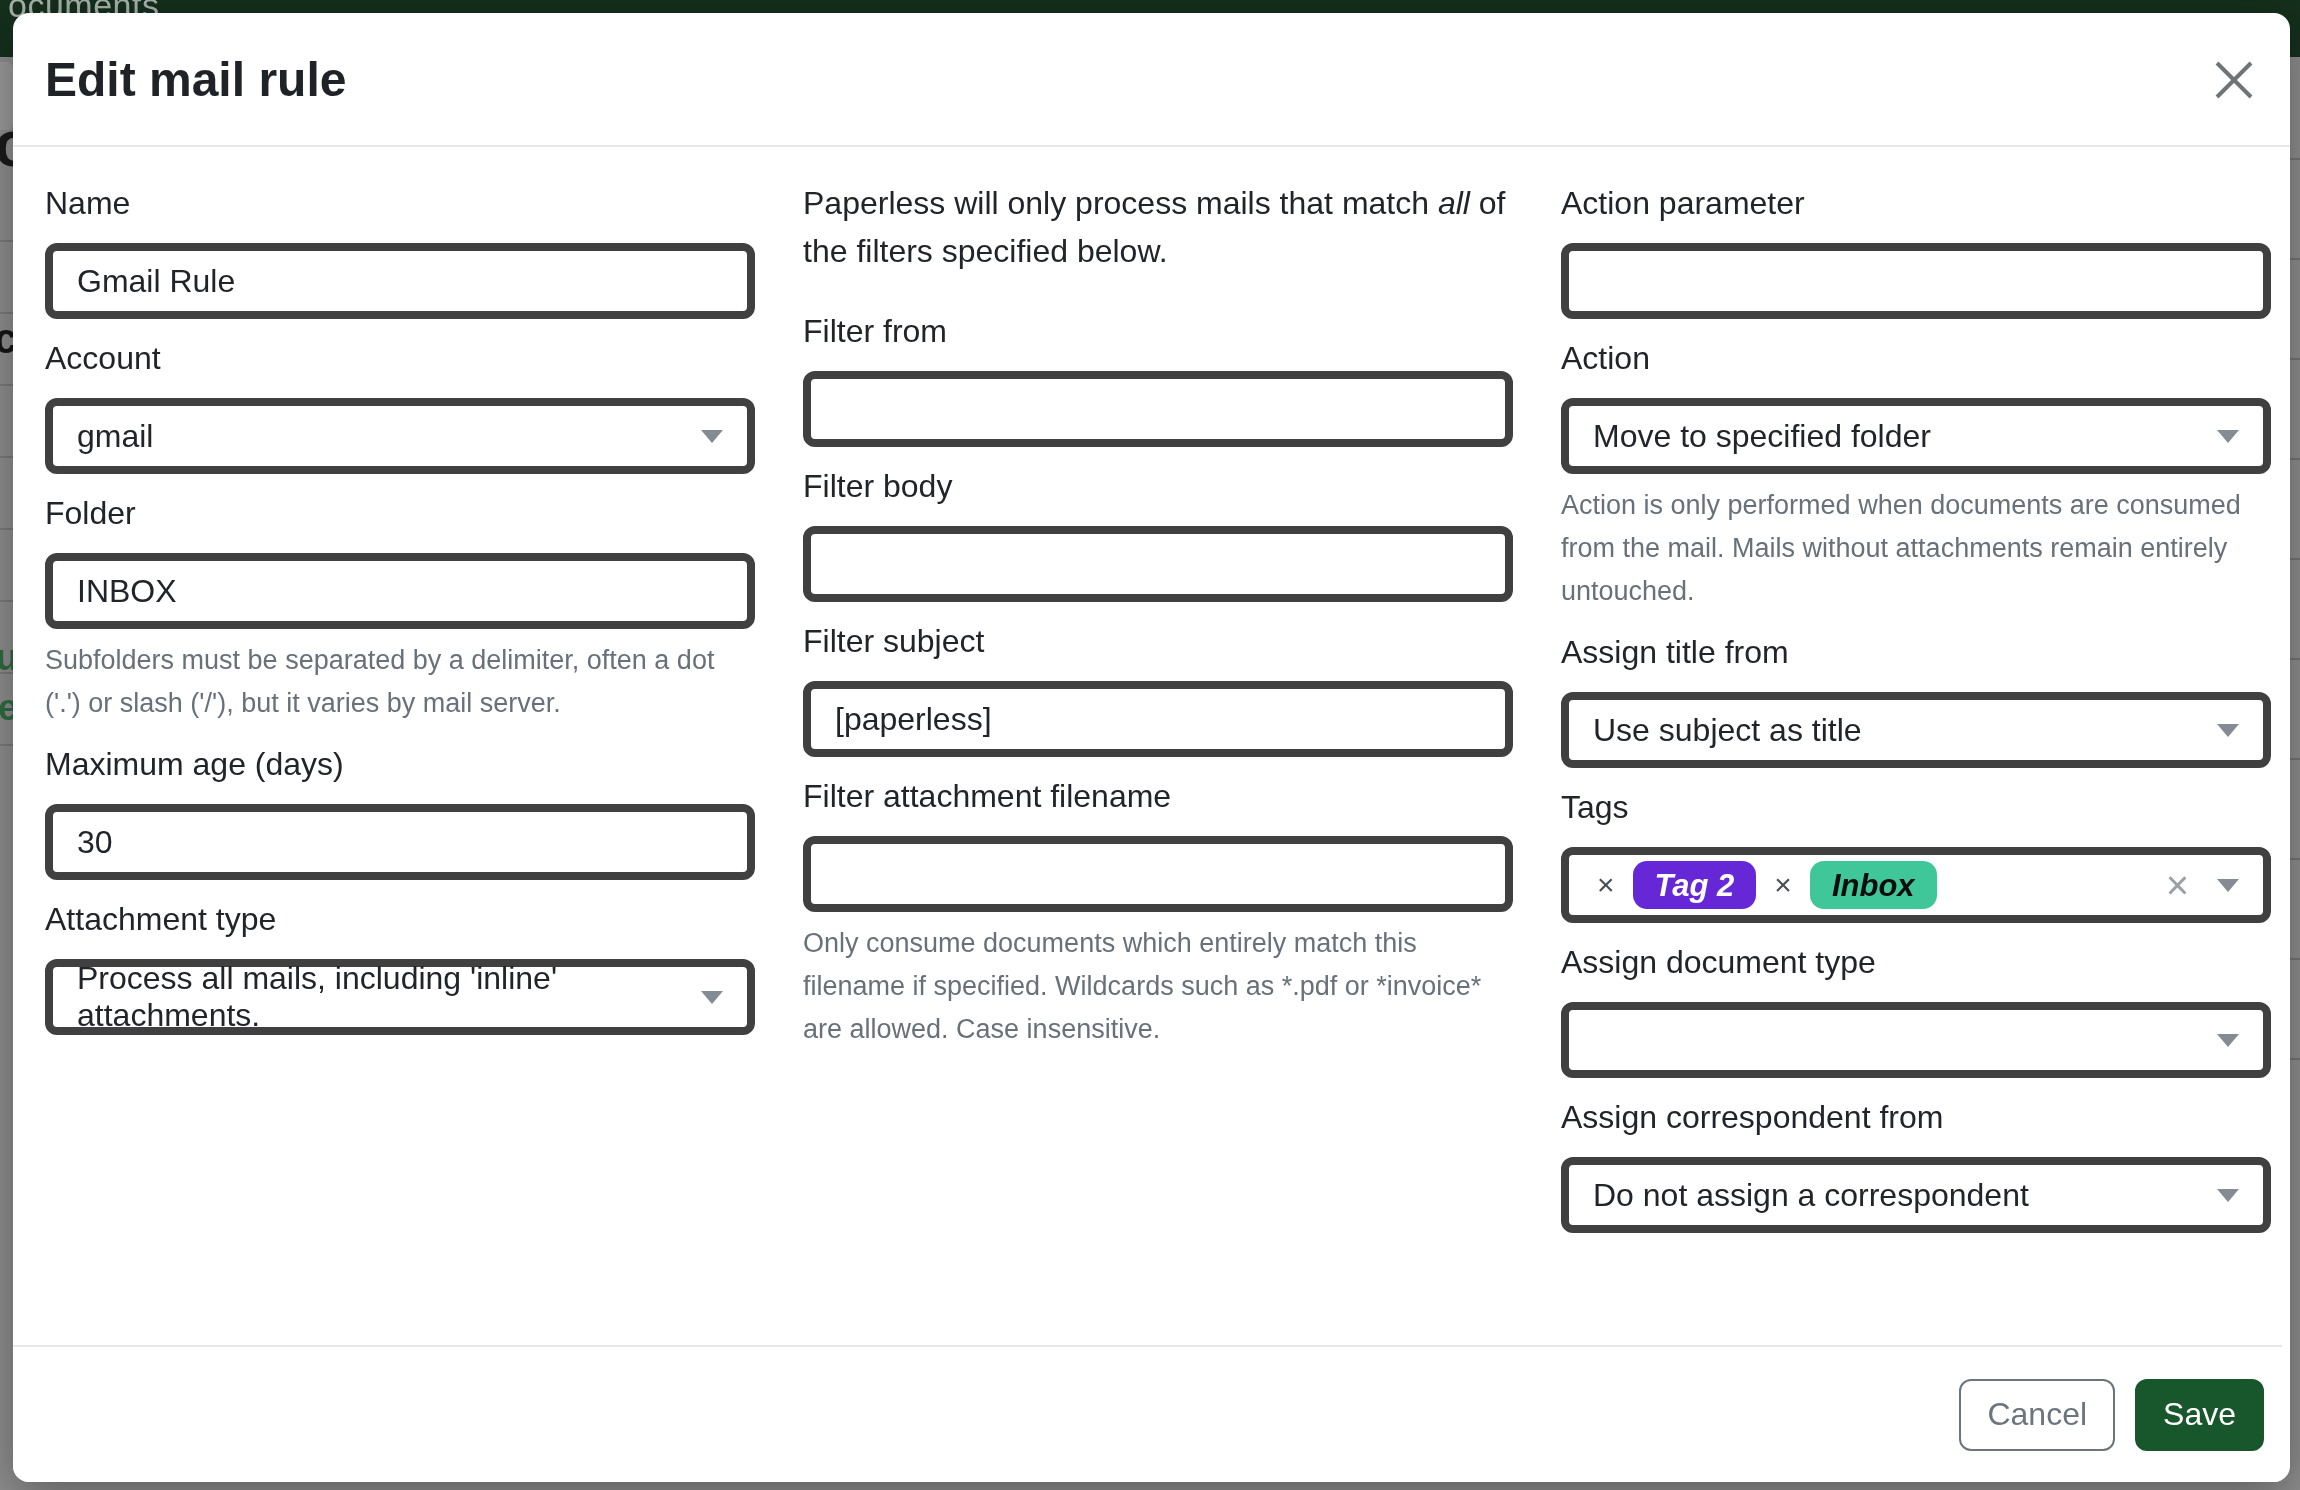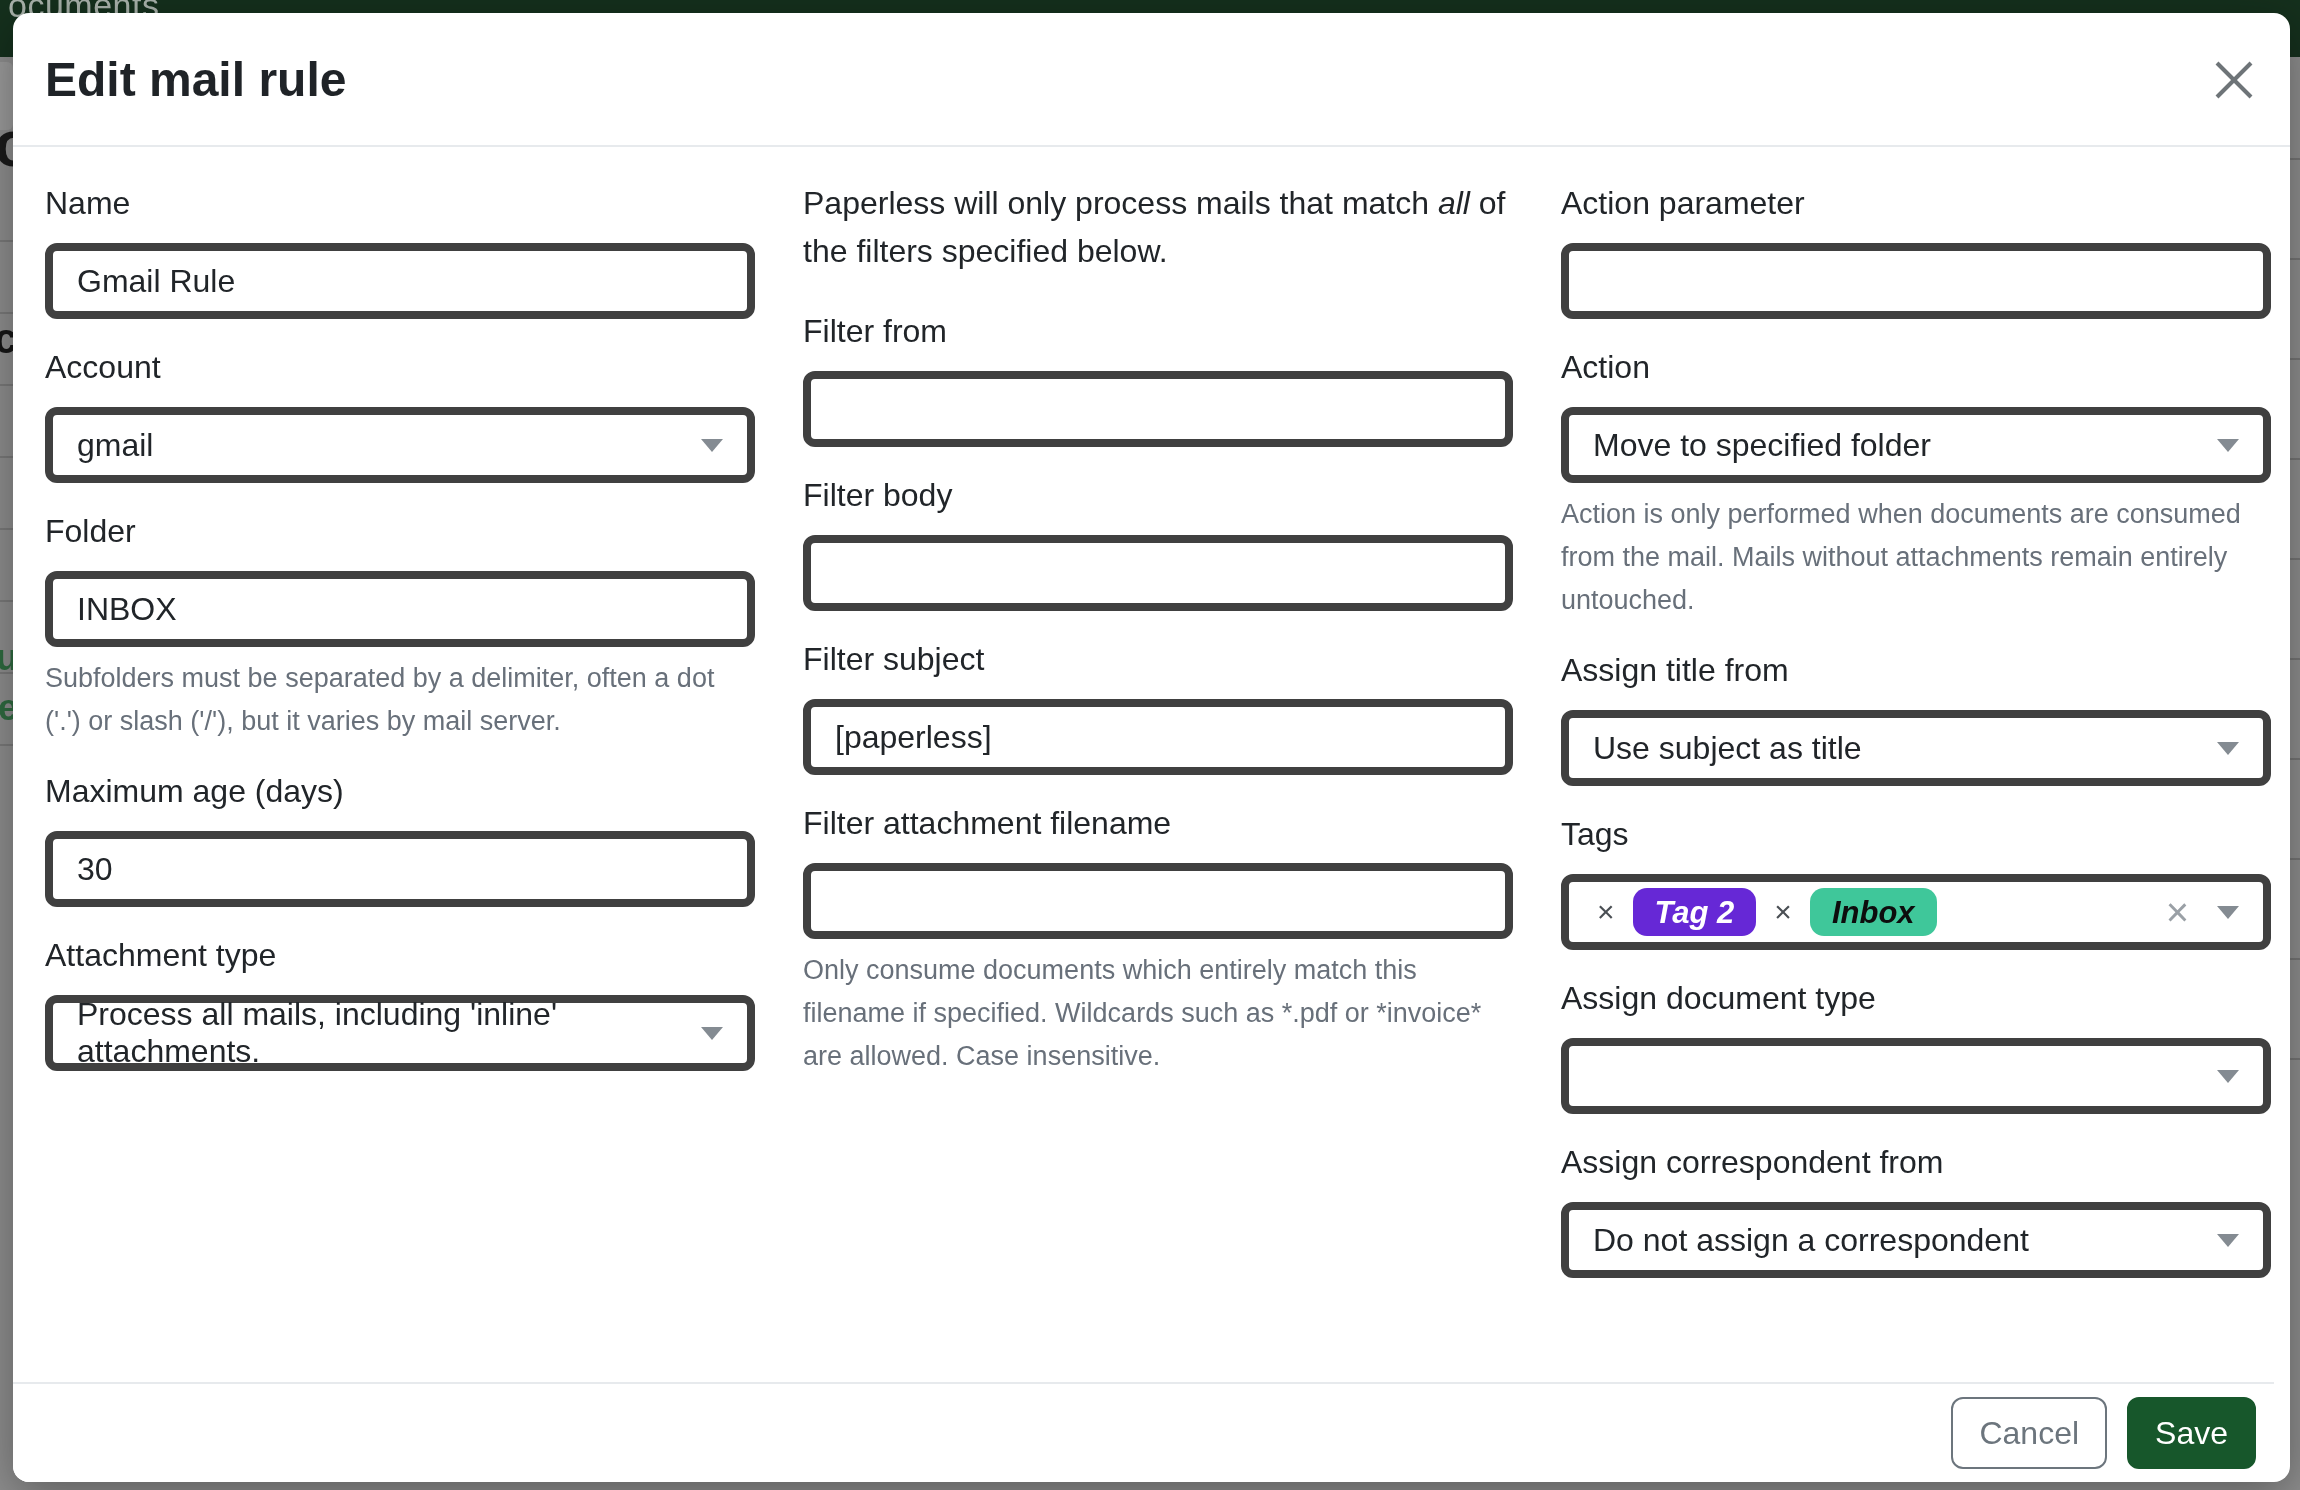--- a/index.html
+++ b/index.html
@@ -34,21 +34,21 @@
   .modal-header { position:relative; height:134px; border-bottom:2px solid #e7eaed;
     display:flex; align-items:center; padding:0 32px; }
   .modal-title { font-size:48px; font-weight:700; color:#1f2327; }
   .close-btn { position:absolute; right:30px; top:42px; width:52px; height:52px;
     background:none; border:none; cursor:pointer; display:flex;
     align-items:center; justify-content:center; }
 
   .modal-body { display:flex; gap:48px; padding:32px 19px 0 32px; }
   .col { width:710px; flex:0 0 710px; }
 
-  .group { margin-bottom:24px; }
+  .group { margin-bottom:15px; }
   .form-label { display:block; font-size:32px; line-height:48px; color:#212529;
     margin-bottom:16px; font-weight:400; }
   .control { width:100%; height:76px; border:8px solid #404040; border-radius:12px;
     background:#fff; font-family:"Liberation Sans",sans-serif;
     font-size:32px; color:#212529; padding:0 24px; outline:none; }
   input.control { display:block; }
   .select { position:relative; display:flex; align-items:center; cursor:pointer;
     padding-right:70px; }
   .caret { position:absolute; right:24px; top:50%; margin-top:-6px; width:0; height:0;
     border-left:11px solid transparent; border-right:11px solid transparent;
@@ -62,21 +62,21 @@
     padding-right:130px; }
   .chip-x { font-size:30px; color:#4a4f54; line-height:1; cursor:pointer;
     background:none; border:none; font-family:inherit; padding:0 4px; }
   .chip { display:inline-flex; align-items:center; height:48px; padding:0 22px;
     border-radius:14px; font-size:31px; font-weight:bold; line-height:1;font-style:italic; }
   .tags-clear { position:absolute; right:74px; top:50%; transform:translateY(-50%);
     font-size:40px; color:#9aa0a6; background:none; border:none; cursor:pointer;
     font-family:inherit; line-height:1; }
 
   
-  .modal-footer { position:absolute; left:0; right:16px; bottom:0; height:100px;
+  .modal-footer { position:absolute; left:0; right:8px; bottom:0; height:137px;
     border-top:2px solid #e7eaed; display:flex; align-items:center;
     justify-content:flex-end; gap:20px; padding-right:18px; background:#fff; }
   .btn { height:72px; padding:0 26px; font-size:32px; border-radius:12px;
     font-family:"Liberation Sans",sans-serif; cursor:pointer; }
   .btn-cancel { background:#ffffff; border:2px solid #6c757d; color:#6c757d; }
   .btn-save { background:#17572b; border:2px solid #17572b; color:#ffffff; }
 </style>
 </head>
 <body>
 

